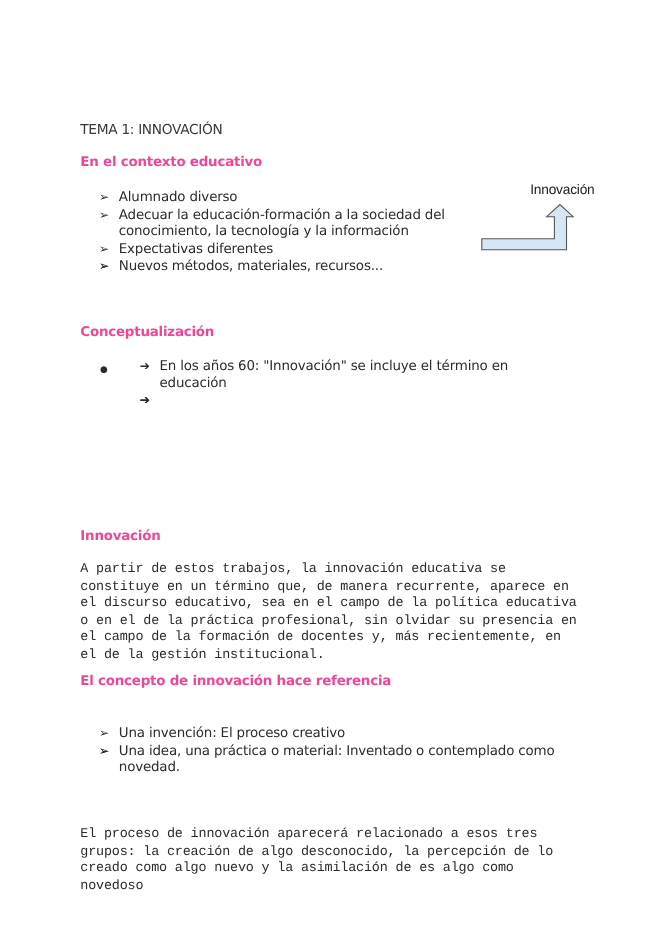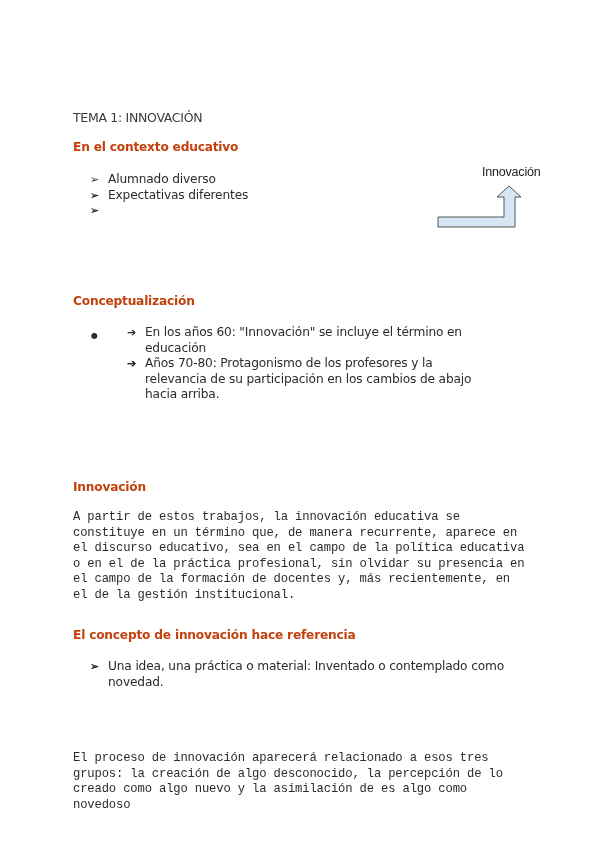--- a/index.html
+++ b/index.html
@@ -27,21 +27,21 @@
       left: 73px; top: 71px;
       font-size: 12.5px;
       color: #3a3a3a;
       letter-spacing: -0.3px;
     }
     .heading {
       position: absolute;
       left: 73px;
       font-weight: bold;
       font-size: 12.2px;
-      color: #c2410c;
+      color: #ec4899;
       letter-spacing: -0.2px;
     }
     .list {
       position: absolute;
       left: 0;
       margin: 0;
       padding: 0;
       list-style: none;
     }
     .list li {
@@ -96,30 +96,32 @@
 
   <div class="heading" style="top:101px;">En el contexto educativo</div>
 
   <ul class="list" style="top:133px;">
     <li class="lvl1">
       <span class="marker tri">➢</span>
       <span>Alumnado diverso</span>
     </li>
     <li class="lvl1" style="width:325px;">
       <span class="marker tri">➢</span>
+      <span>Adecuar la educación-formación a la sociedad del conocimiento, la tecnología y la información</span>
     </li>
     <li class="lvl1">
       <span class="marker tri">➢</span>
       <span>Expectativas diferentes</span>
     </li>
     <li class="lvl1">
       <span class="marker tri">➢</span>
     </li>
     <li class="lvl1">
       <span class="marker tri">➢</span>
+      <span>Nuevos métodos, materiales, recursos...</span>
     </li>
   </ul>
 
   <div class="diagram">
     <div class="diagram-label">Innovación</div>
     <svg width="130" height="80" viewBox="0 0 130 80">
       <path d="M8 58 L74 58 L74 38 L67 38 L79 27 L91 38 L85 38 L85 68 L8 68 Z" fill="#d6e6f5" stroke="#555555" stroke-width="1"></path>
     </svg>
   </div>
 
@@ -131,33 +133,33 @@
     </li>
     <li class="lvl2">
       <span class="marker arrow">➔</span>
       <span>En los años 60: "Innovación" se incluye el término en educación</span>
     </li>
     <li class="lvl2">
       <span class="marker arrow">➔</span>
     </li>
     <li class="lvl2">
       <span class="marker arrow">➔</span>
-      <span>Años 70-80: Protagonismo de los profesores y la relevancia de su participación en los cambios de abajo hacia arriba.</span>
     </li>
   </ul>
 
   <div class="heading" style="top:441px;">Innovación</div>
 
   <p class="para" style="top:471px; width:455px;">A partir de estos trabajos, la innovación educativa se constituye en un término que, de manera recurrente, aparece en el discurso educativo, sea en el campo de la política educativa o en el de la práctica profesional, sin olvidar su presencia en el campo de la formación de docentes y, más recientemente, en el de la gestión institucional.</p>
 
-  <div class="heading" style="top:589px;text-align:right;">El concepto de innovación hace referencia</div>
+  <div class="heading" style="top:573px;text-align:right;">El concepto de innovación hace referencia</div>
 
   <ul class="list" style="top:620px;">
     <li class="lvl1" style="width:400px;">
       <span class="marker tri">➢</span>
+      <span>Una invención: El proceso creativo</span>
     </li>
     <li class="lvl1" style="width:410px;">
       <span class="marker tri">➢</span>
     </li>
     <li class="lvl1" style="width:400px;">
       <span class="marker tri">➢</span>
       <span>Una idea, una práctica o material: Inventado o contemplado como novedad.</span>
     </li>
   </ul>
 

